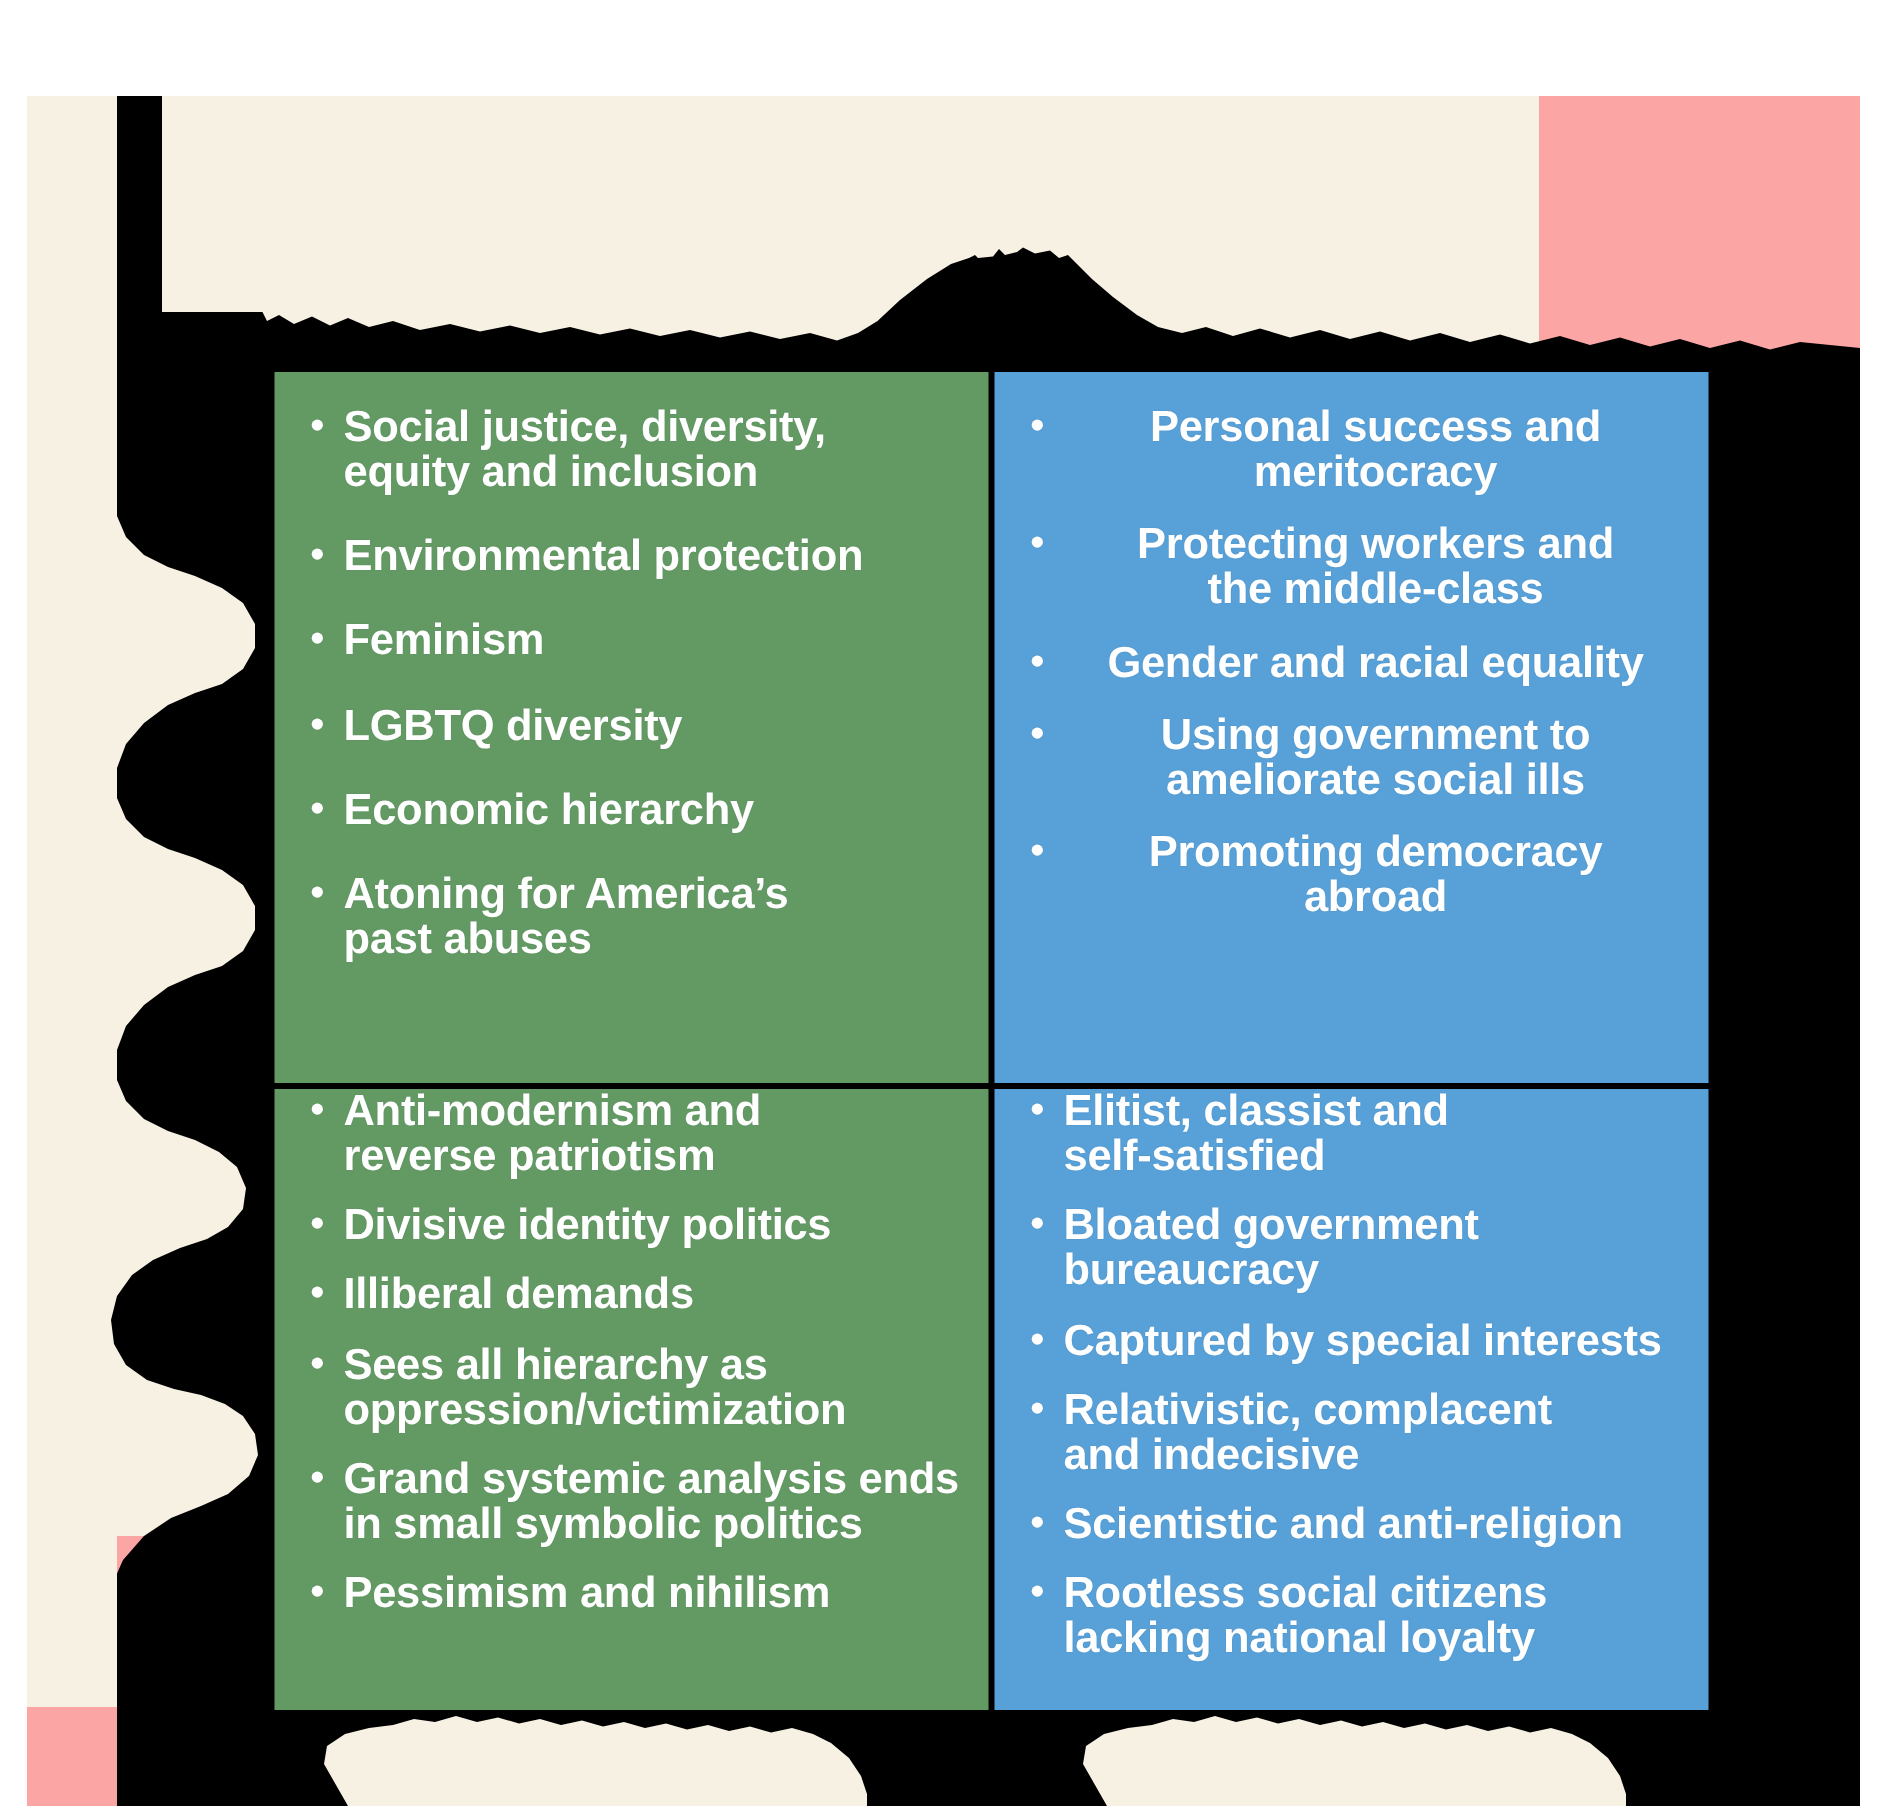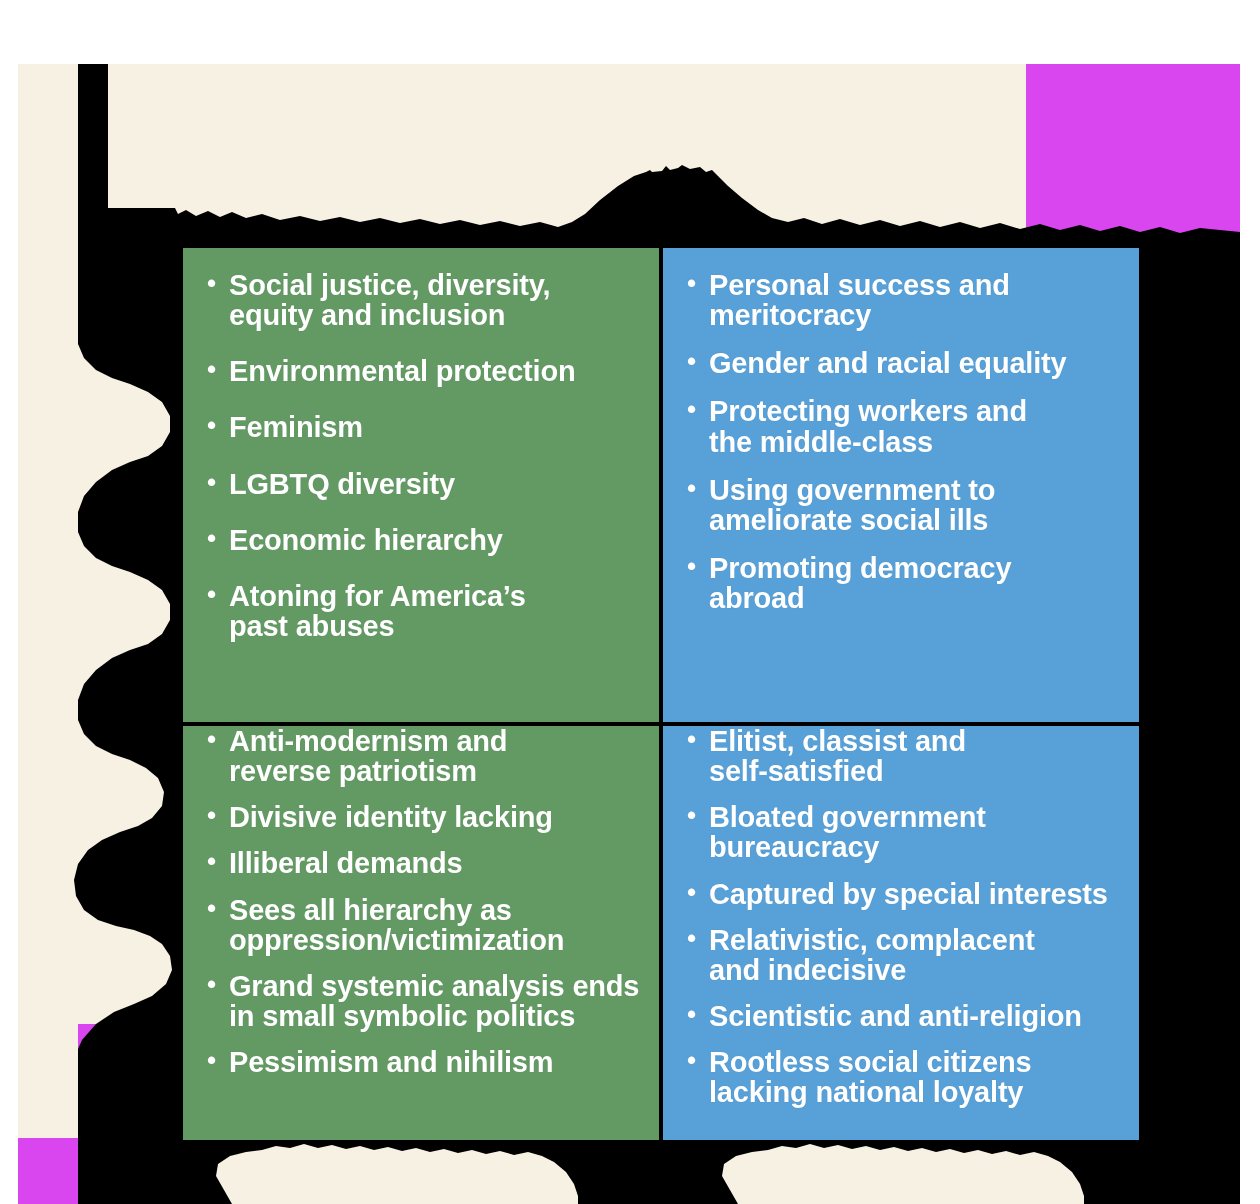--- a/index.html
+++ b/index.html
@@ -11,21 +11,21 @@
     width: 1260px;
     height: 1204px;
     overflow: hidden;
     font-family: "Liberation Sans", sans-serif;
   }
 
   #canvas {
     position: relative;
     width: 1260px;
     height: 1204px;
-    background: #d946ef;
+    background: #fca5a5;
   }
 
   
   .bg-layer {
     position: absolute;
     left: 0;
     top: 0;
     width: 1260px;
     height: 1204px;
     pointer-events: none;
@@ -81,21 +81,21 @@
     top: -1px;
     font-size: 26px;
     line-height: 1.12;
   }
 
   
   .quadrant.dense .bullet-item { margin-bottom: 16px; }
   .quadrant.dense { padding-top: 0; }
 
   .q-tl .bullet-item { margin-bottom: 26px; }
-  .q-tr .bullet-item { margin-bottom: 18px; }
+  .q-tr .bullet-item { margin-bottom: 18px; text-align: center; }
 </style>
 </head>
 <body>
 
 <div id="canvas">
 
   <svg class="bg-layer" viewBox="0 0 1260 1204" preserveAspectRatio="none">
 
     <rect x="18" y="64" width="1008" height="960" fill="#f7f1e3"></rect>
 
@@ -168,35 +168,35 @@
         <li class="bullet-item">Economic hierarchy</li>
         <li class="bullet-item">Atoning for America’s
 past abuses</li>
       </ul>
     </div>
 
     <div class="quadrant blue q-tr">
       <ul class="bullet-list">
         <li class="bullet-item">Personal success and
 meritocracy</li>
-        <li class="bullet-item">Gender and racial equality</li>
         <li class="bullet-item">Protecting workers and
 the middle-class</li>
+        <li class="bullet-item">Gender and racial equality</li>
         <li class="bullet-item">Using government to
 ameliorate social ills</li>
         <li class="bullet-item">Promoting democracy
 abroad</li>
       </ul>
     </div>
 
     <div class="quadrant green dense q-bl">
       <ul class="bullet-list">
         <li class="bullet-item">Anti-modernism and
 reverse patriotism</li>
-        <li class="bullet-item">Divisive identity lacking</li>
+        <li class="bullet-item">Divisive identity politics</li>
         <li class="bullet-item">Illiberal demands</li>
         <li class="bullet-item">Sees all hierarchy as
 oppression/victimization</li>
         <li class="bullet-item">Grand systemic analysis ends
 in small symbolic politics</li>
         <li class="bullet-item">Pessimism and nihilism</li>
       </ul>
     </div>
 
     <div class="quadrant blue dense q-br">

